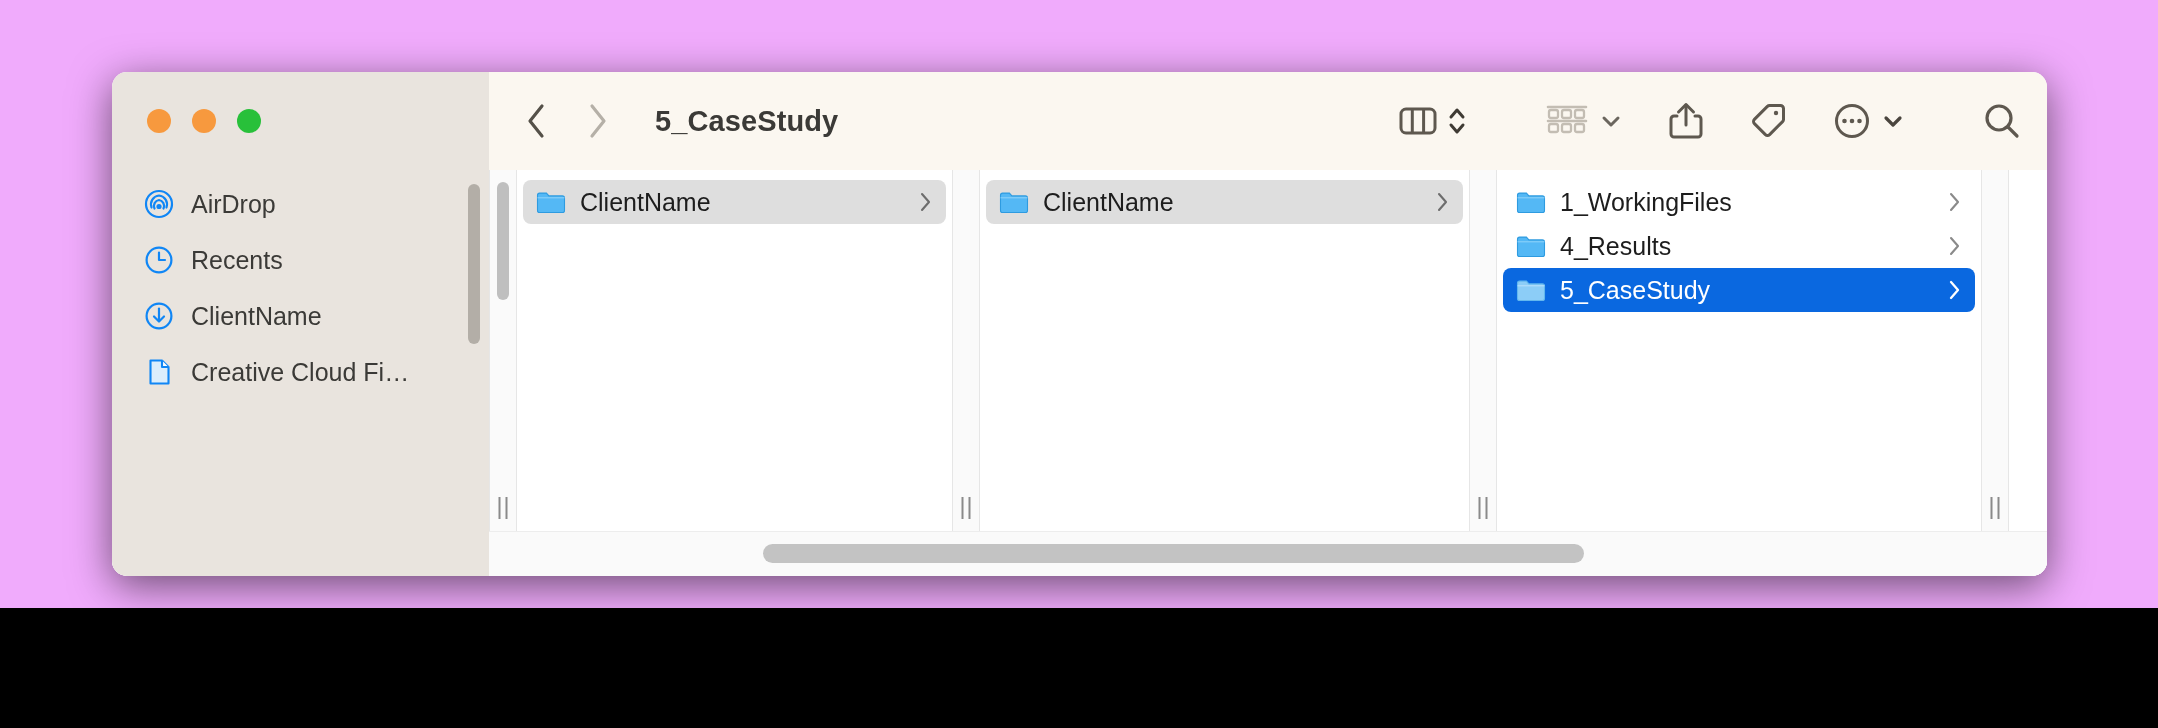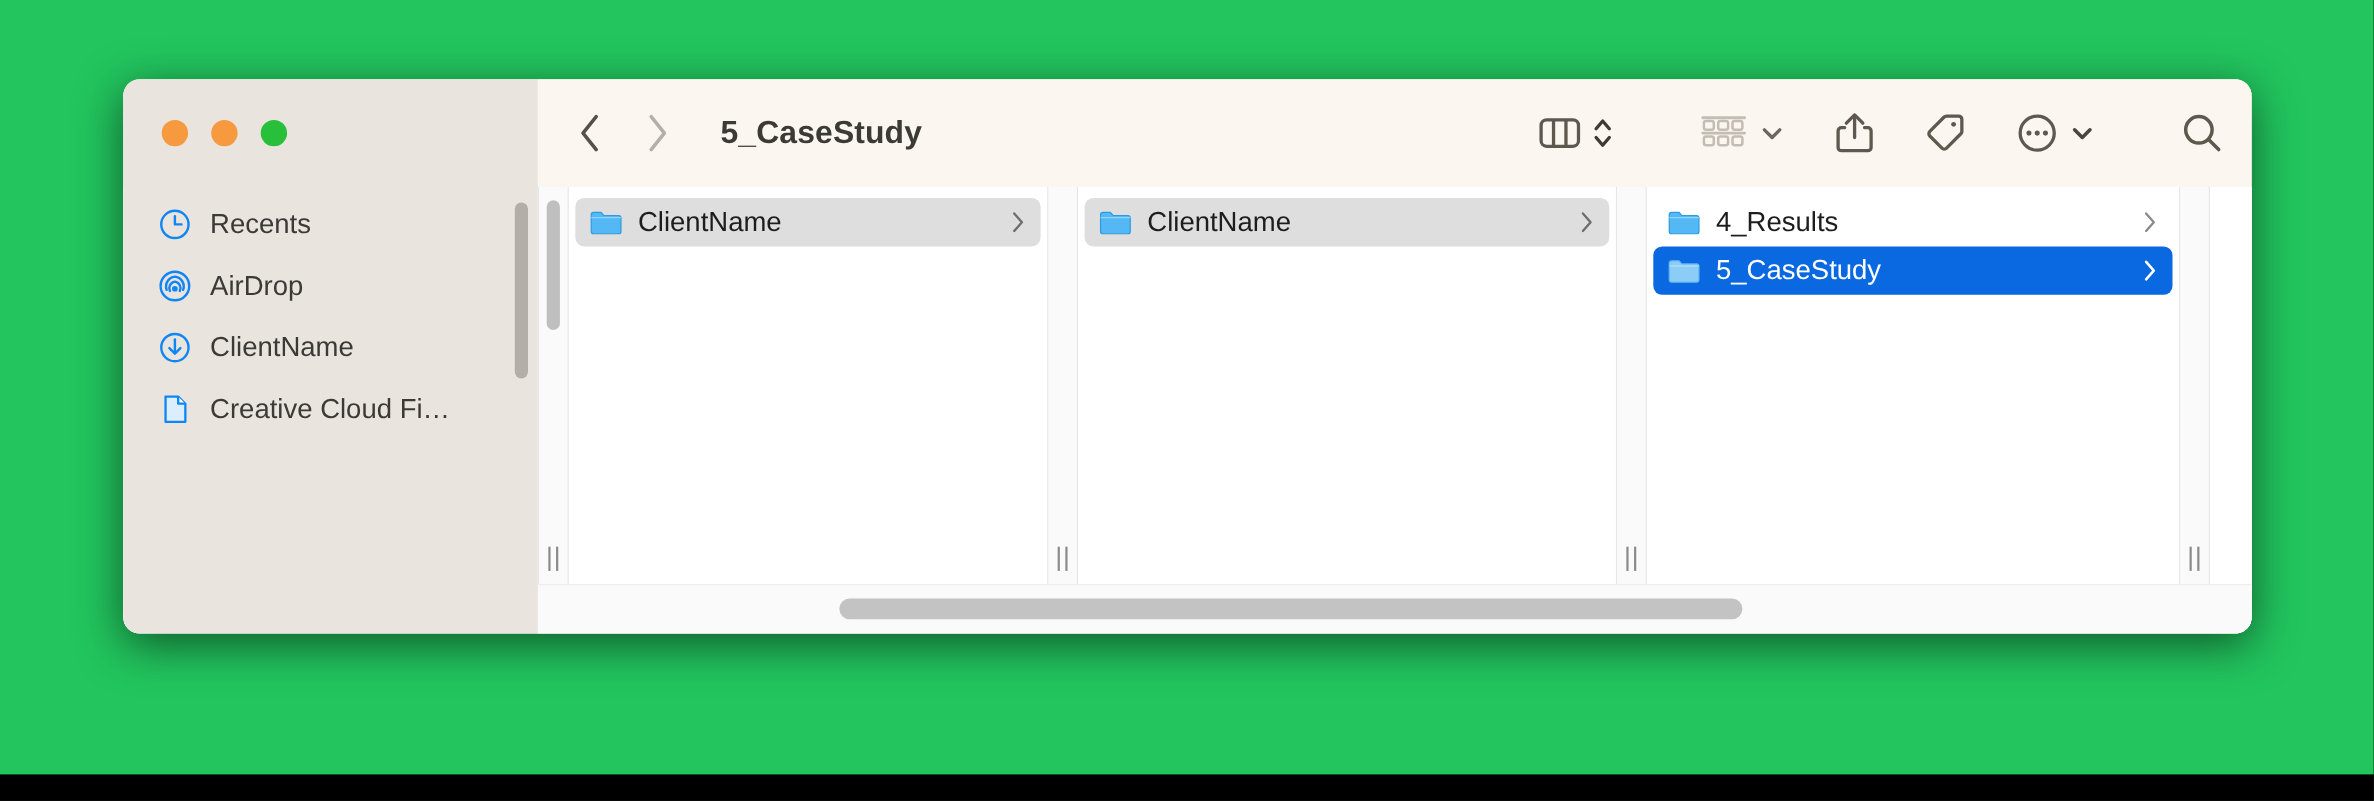--- a/index.html
+++ b/index.html
@@ -9,22 +9,22 @@
     width: 2158px;
     height: 728px;
     overflow: hidden;
     font-family: "Liberation Sans", sans-serif;
     -webkit-font-smoothing: antialiased;
   }
 
   #stage {
     position: relative;
     width: 2158px;
-    height: 704px;
-    background: #22c55e;
+    height: 608px;
+    background: #f0abfc;
   }
 
   
   #window {
     position: absolute;
     left: 112px;
     top: 72px;
     width: 1935px;
     height: 504px;
     border-radius: 15px;
@@ -422,37 +422,37 @@
     </div>
 
     <div id="main">
 
       <div id="sidebar">
 
 
         <div class="sb-item">
           <span class="sb-icon">
             <svg width="30" height="30" viewBox="0 0 30 30" fill="none">
-              <circle cx="15" cy="15" r="12.4" stroke="#1086F5" stroke-width="2.2"></circle>
-              <path d="M15 7.5 V15 H21" stroke="#1086F5" stroke-width="2.2" stroke-linecap="round" stroke-linejoin="round"></path>
-            </svg>
-          </span>
-          <span class="sb-label">Recents</span>
-        </div>
-
-        <div class="sb-item">
-          <span class="sb-icon">
-            <svg width="30" height="30" viewBox="0 0 30 30" fill="none">
               <circle cx="15" cy="15" r="13" stroke="#1086F5" stroke-width="2.2"></circle>
               <path d="M7.5 18.5 A9 9 0 0 1 15 6.5 A9 9 0 0 1 22.5 18.5" stroke="#1086F5" stroke-width="2.2" stroke-linecap="round"></path>
               <path d="M10.5 19.5 A6 6 0 0 1 15 11 A6 6 0 0 1 19.5 19.5" stroke="#1086F5" stroke-width="2.2" stroke-linecap="round"></path>
               <circle cx="15" cy="17.5" r="2.6" fill="#1086F5"></circle>
             </svg>
           </span>
           <span class="sb-label">AirDrop</span>
+        </div>
+
+        <div class="sb-item">
+          <span class="sb-icon">
+            <svg width="30" height="30" viewBox="0 0 30 30" fill="none">
+              <circle cx="15" cy="15" r="12.4" stroke="#1086F5" stroke-width="2.2"></circle>
+              <path d="M15 7.5 V15 H21" stroke="#1086F5" stroke-width="2.2" stroke-linecap="round" stroke-linejoin="round"></path>
+            </svg>
+          </span>
+          <span class="sb-label">Recents</span>
         </div>
 
 
         <div class="sb-item">
           <span class="sb-icon">
             <svg width="30" height="30" viewBox="0 0 30 30" fill="none">
               <circle cx="15" cy="15" r="12.4" stroke="#1086F5" stroke-width="2.2"></circle>
               <path d="M15 7.5 V20" stroke="#1086F5" stroke-width="2.2" stroke-linecap="round"></path>
               <path d="M10 15.5 L15 20.5 L20 15.5" stroke="#1086F5" stroke-width="2.2" stroke-linecap="round" stroke-linejoin="round"></path>
             </svg>
@@ -529,30 +529,44 @@
 
           <div class="gutter">
             <div class="handle">
                 <i></i>
                 <i></i>
               </div>
           </div>
 
           <div class="column col-3">
 
-
-
-
             <div class="row">
               <span class="folder-ico">
                 <svg width="30" height="26" viewBox="0 0 30 26" fill="none">
                   <path d="M1.5 6.2 C1.5 5 2.4 4.1 3.6 4.1 H10.4 L12.9 6.9 H26.4 C27.6 6.9 28.5 7.8 28.5 9 V21.4 C28.5 22.6 27.6 23.5 26.4 23.5 H3.6 C2.4 23.5 1.5 22.6 1.5 21.4 Z" fill="#54B8F5" stroke="#2E9BE0" stroke-width="1.1"></path>
                   <path d="M1.5 8.8 H28.5" stroke="#8FD3FA" stroke-width="1"></path>
                 </svg>
               </span>
+              <span class="row-label">1_WorkingFiles</span>
+              <span class="row-chev">
+                <svg width="13" height="22" viewBox="0 0 13 22" fill="none">
+                  <path d="M3 3 L10 11 L3 19" stroke="#8A8A8A" stroke-width="2.1" stroke-linecap="round" stroke-linejoin="round"></path>
+                </svg>
+              </span>
+            </div>
+
+
+
+            <div class="row">
+              <span class="folder-ico">
+                <svg width="30" height="26" viewBox="0 0 30 26" fill="none">
+                  <path d="M1.5 6.2 C1.5 5 2.4 4.1 3.6 4.1 H10.4 L12.9 6.9 H26.4 C27.6 6.9 28.5 7.8 28.5 9 V21.4 C28.5 22.6 27.6 23.5 26.4 23.5 H3.6 C2.4 23.5 1.5 22.6 1.5 21.4 Z" fill="#54B8F5" stroke="#2E9BE0" stroke-width="1.1"></path>
+                  <path d="M1.5 8.8 H28.5" stroke="#8FD3FA" stroke-width="1"></path>
+                </svg>
+              </span>
               <span class="row-label">4_Results</span>
               <span class="row-chev">
                 <svg width="13" height="22" viewBox="0 0 13 22" fill="none">
                   <path d="M3 3 L10 11 L3 19" stroke="#8A8A8A" stroke-width="2.1" stroke-linecap="round" stroke-linejoin="round"></path>
                 </svg>
               </span>
             </div>
 
             <div class="row selected">
               <span class="folder-ico">

